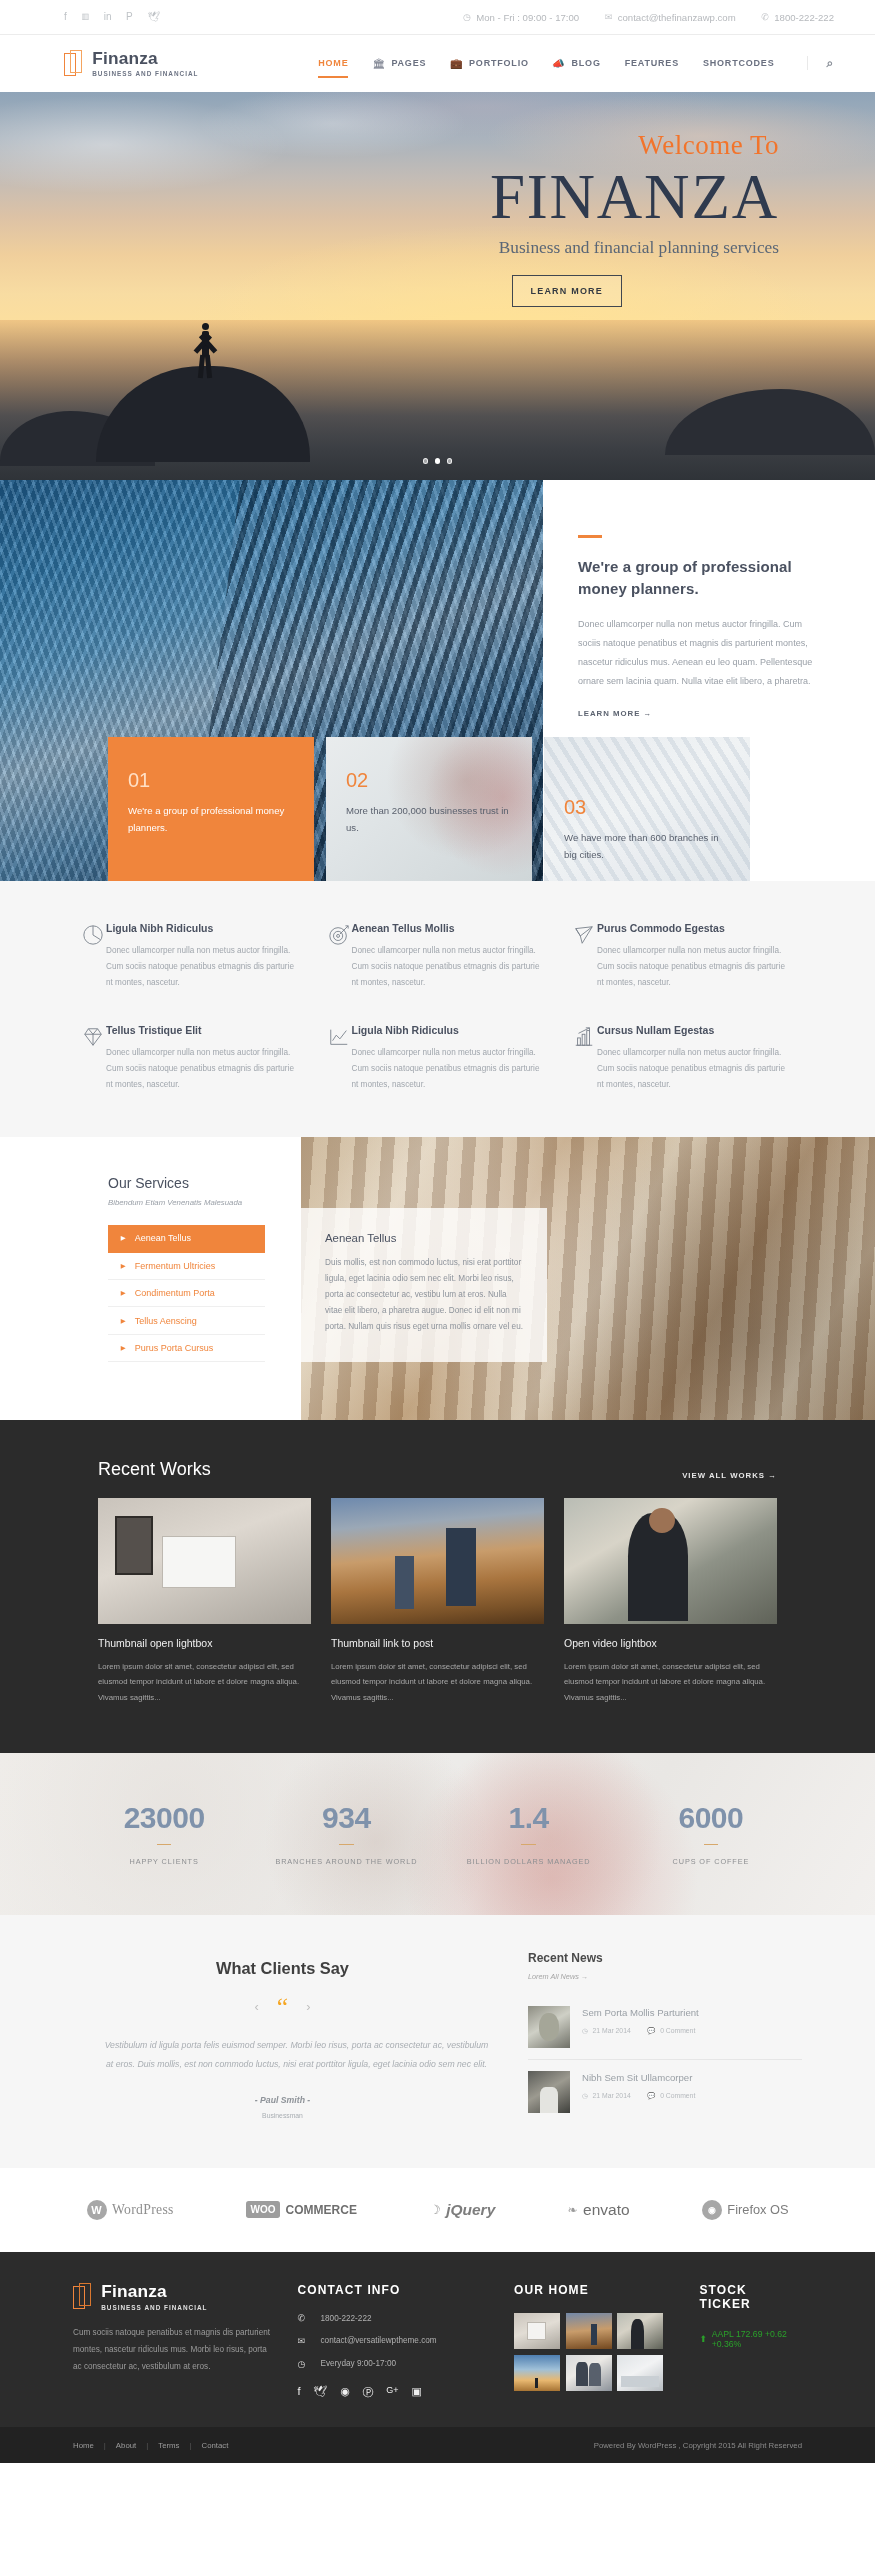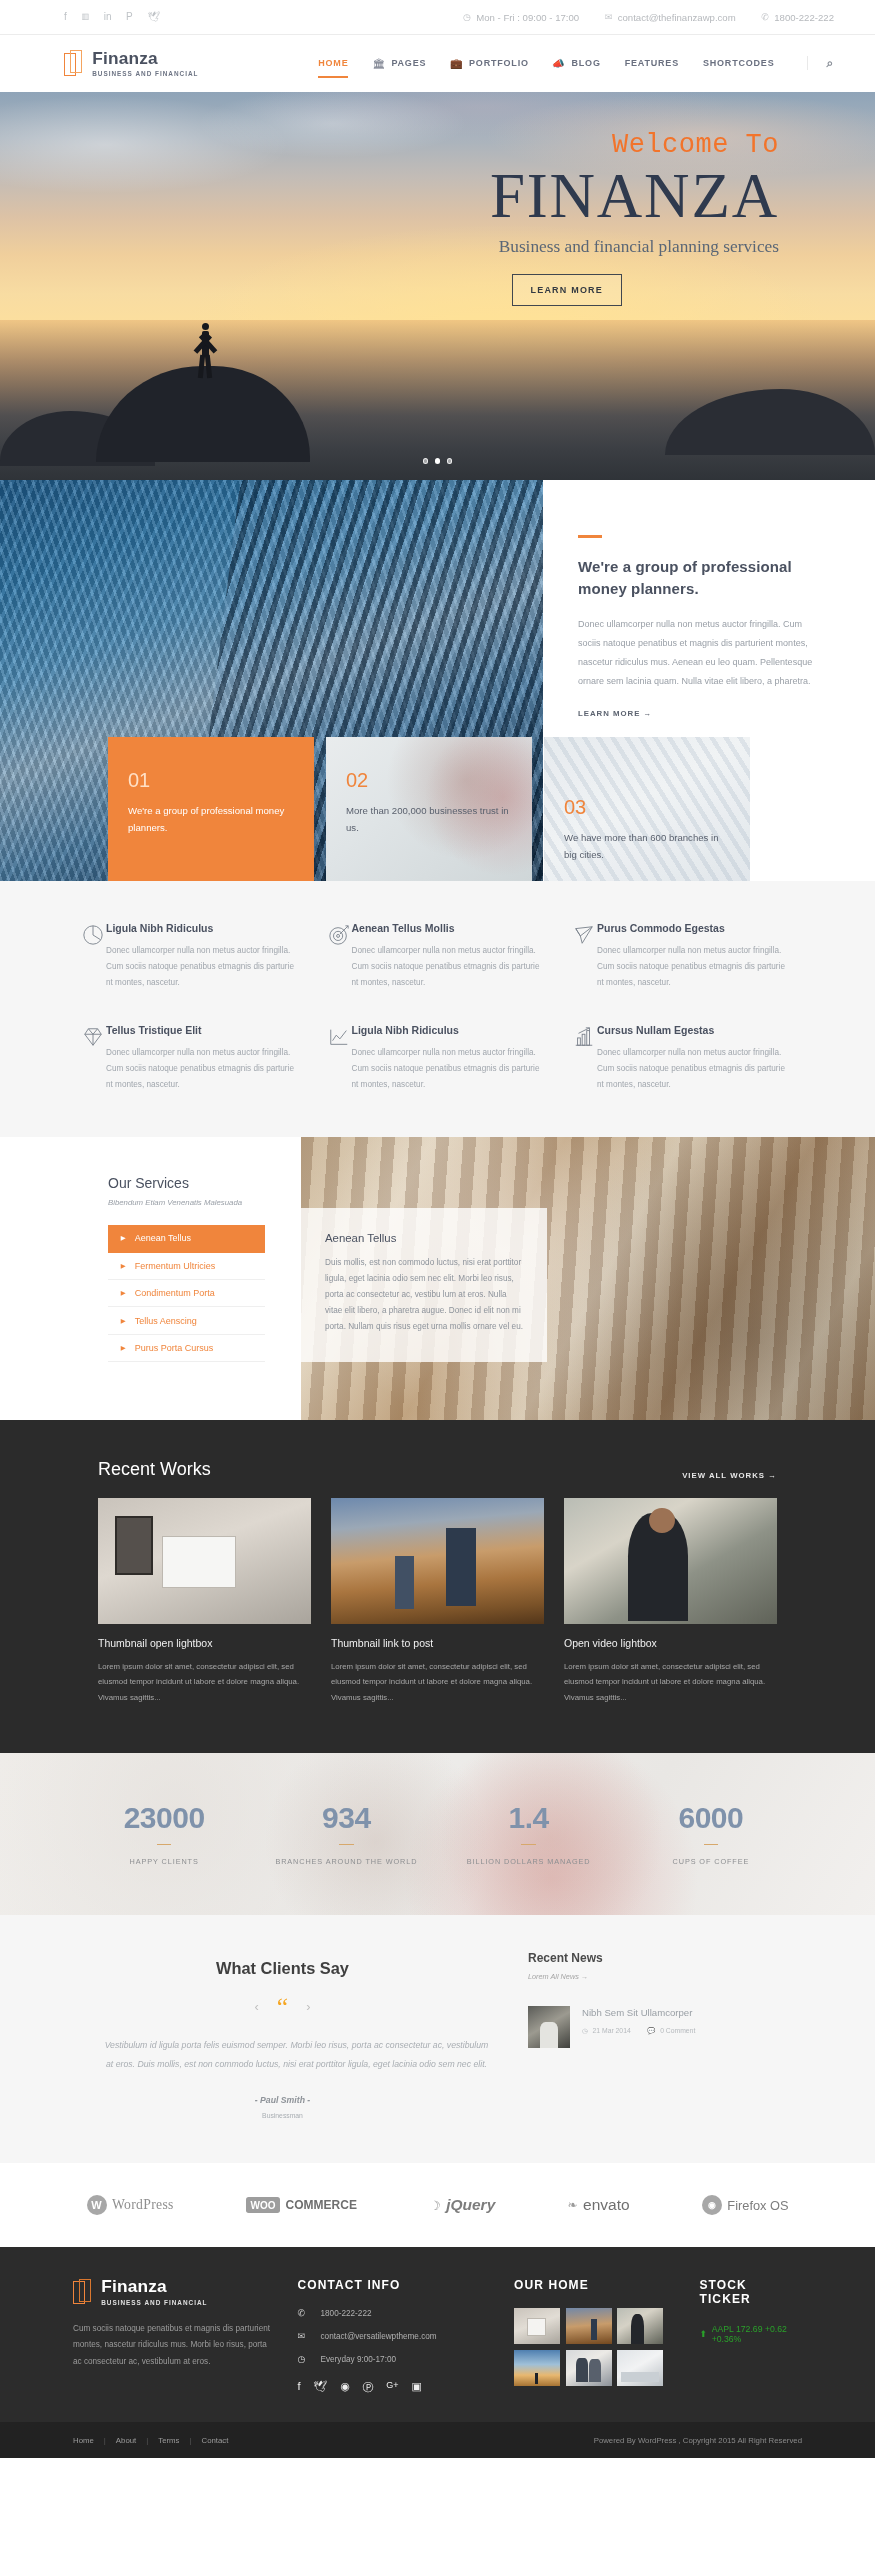--- a/index.html
+++ b/index.html
@@ -95,21 +95,21 @@
   .hp-arm { position:absolute; top:7.3px; width:4.6px; height:22px; background:#16181d; }
   .hp-arm.l { left:5.5px; transform: rotate(42deg); transform-origin: bottom; }
   .hp-arm.r { left:26.4px; transform: rotate(-42deg); transform-origin: bottom;}
   .hero-inner {
     position:absolute; left:0; right:0; top: 0; bottom:0;
   }
   .hero-txt {
     position:absolute; right: 96px; top: 38px; text-align:right; width: 419px;
   }
   .hero-welcome {
-    font-family: Liberation Mono, monospace; font-size: 27px; color:#f2742b; letter-spacing:0.5px;
+    font-family: Liberation Serif, serif; font-size: 27px; color:#f2742b; letter-spacing:0.5px;
   }
   .hero-title {
     font-family: "Liberation Serif", serif; font-size: 63px; color:#2f3a4e; letter-spacing: 1.8px; line-height: 1.08; margin-top:1.8px;
   }
   .hero-sub {
     font-family: "Liberation Serif", serif; font-size: 17.3px; color:#5a6676; margin-top: 7.3px;
   }
   .hero-btn {
     display:inline-block; margin-top: 16.4px; margin-right: 157px;
     border:0.9px solid #41474f; background: rgba(255,255,255,.12);
@@ -642,20 +642,36 @@
       </div>
       <div class="testi-p">Vestibulum id ligula porta felis euismod semper. Morbi leo risus, porta ac consectetur ac, vestibulum at eros. Duis mollis, est non commodo luctus, nisi erat porttitor ligula, eget lacinia odio sem nec elit.</div>
       <div class="testi-name">- Paul Smith -</div>
       <div class="testi-role">Businessman</div>
     </div>
     <div class="news">
       <div class="news-h">Recent News</div>
       <a class="news-all" href="#">Lorem All News →</a>
       <div class="news-list">
         <div class="news-it">
+          <div class="news-th nt1"></div>
+          <div class="news-body">
+            <div class="news-t">Sem Porta Mollis Parturient</div>
+            <div class="news-meta">
+              <span>
+                  <span>◷</span>
+                  <span>21 Mar 2014</span>
+                </span>
+              <span>
+                  <span>💬</span>
+                  <span>0 Comment</span>
+                </span>
+            </div>
+          </div>
+        </div>
+        <div class="news-it">
           <div class="news-th nt3"></div>
           <div class="news-body">
             <div class="news-t">Nibh Sem Sit Ullamcorper</div>
             <div class="news-meta">
               <span>
                   <span>◷</span>
                   <span>21 Mar 2014</span>
                 </span>
               <span>
                   <span>💬</span>

